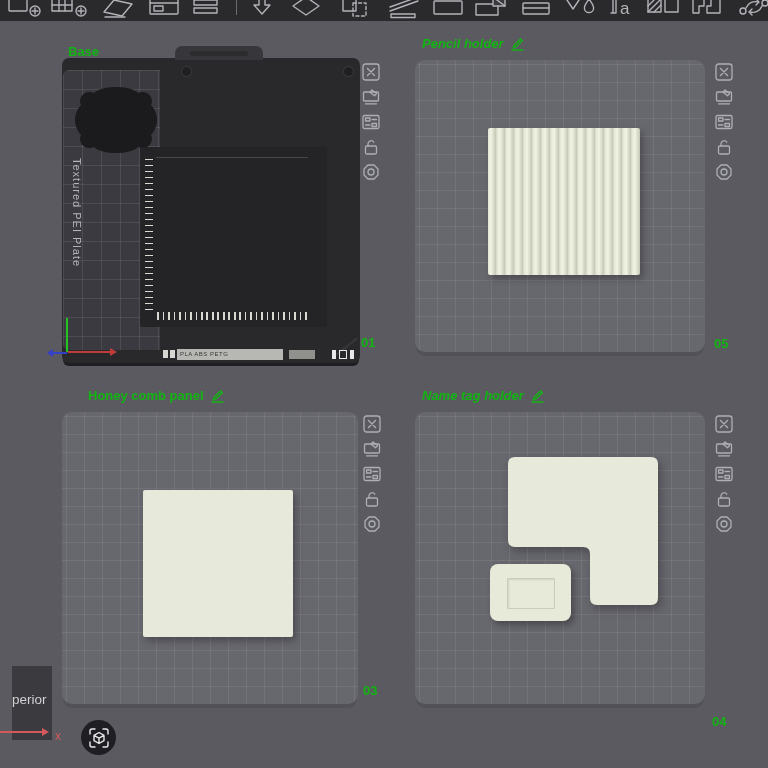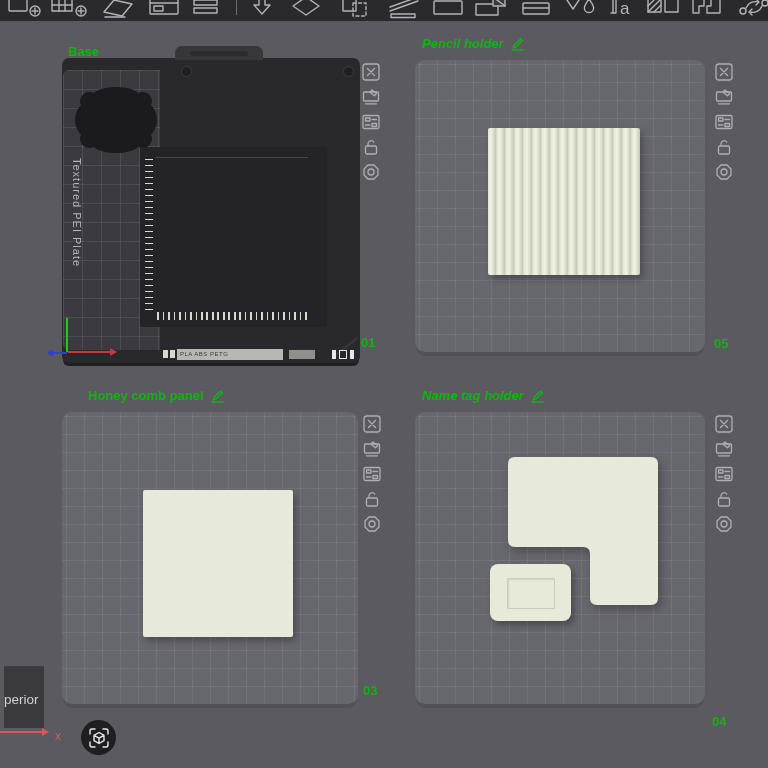--- a/index.html
+++ b/index.html
@@ -79,21 +79,21 @@
     box-shadow:3px 4px 7px rgba(0,0,0,0.28);}
   .obj-square{position:absolute;left:143px;top:490px;width:150px;height:147px;background:#e7e9da;
     border-radius:2px;box-shadow:3px 4px 7px rgba(0,0,0,0.28);}
   .obj-lshape{position:absolute;left:508px;top:457px;filter:drop-shadow(3px 4px 5px rgba(0,0,0,0.28));}
   .obj-tag{position:absolute;left:490px;top:564px;width:81px;height:57px;background:#e8ead9;
     border-radius:8px;box-shadow:3px 4px 6px rgba(0,0,0,0.30);}
   .obj-tag .inset{position:absolute;left:17px;top:14px;width:46px;height:29px;
     border:1px solid #c9cdbb;border-radius:1px;box-shadow:inset 1px 1px 2px rgba(0,0,0,0.10);}
 
   
-  .tipbox{position:absolute;left:4px;top:666px;width:40px;height:62px;background:#3b3b3f;
+  .tipbox{position:absolute;left:12px;top:666px;width:40px;height:74px;background:#3b3b3f;
     color:#d2d2d5;font-size:13.5px;}
   .tipbox span{position:absolute;left:0px;top:26px;white-space:nowrap;}
   .bl-arrow{position:absolute;left:0;top:731px;width:42px;height:2px;background:#d4595c;}
   .bl-ahead{position:absolute;left:42px;top:728px;width:0;height:0;border-left:7px solid #d4595c;
     border-top:4px solid transparent;border-bottom:4px solid transparent;}
   .bl-x{position:absolute;left:55px;top:729px;color:#d4595c;font-size:12px;}
   .cube-btn{position:absolute;left:81px;top:720px;width:35px;height:35px;border-radius:50%;
     background:#1f1f23;display:flex;align-items:center;justify-content:center;}
   .cube-btn svg{stroke:#e8e8ea;fill:none;stroke-width:1.4;stroke-linecap:round;stroke-linejoin:round;}
 </style>

